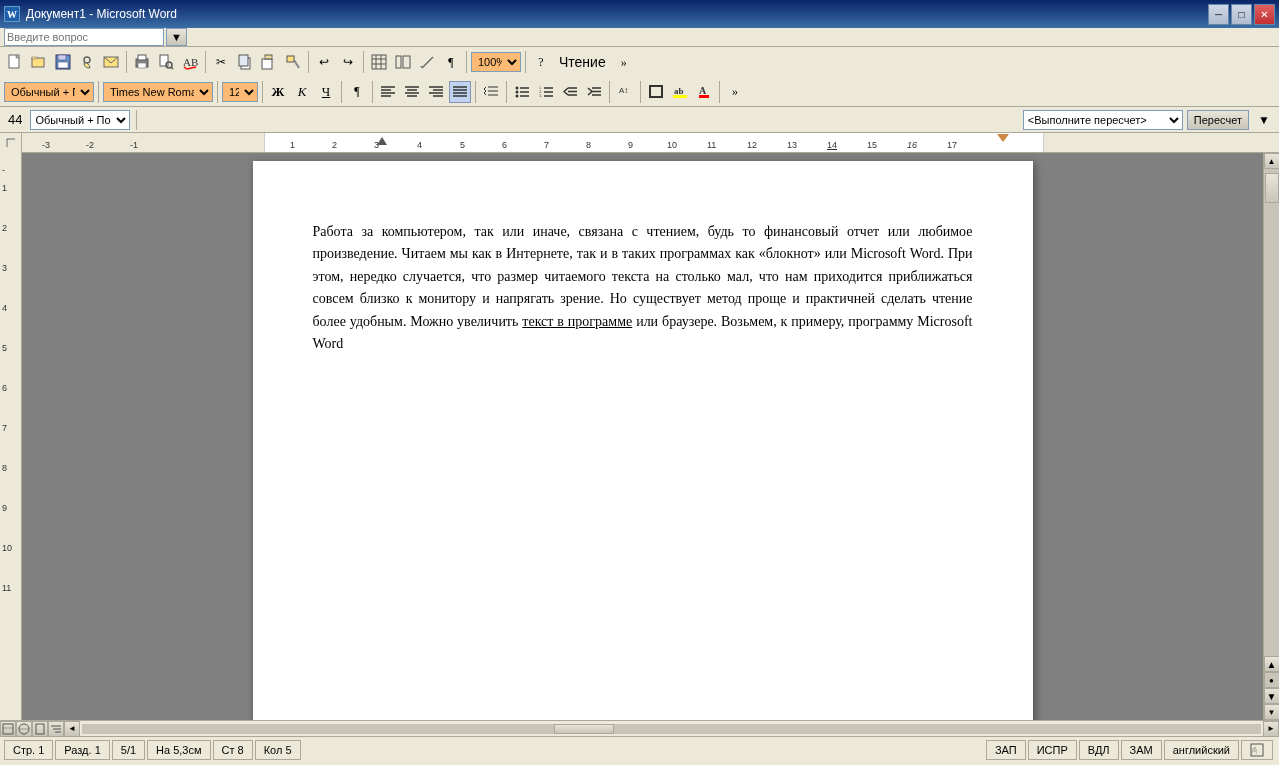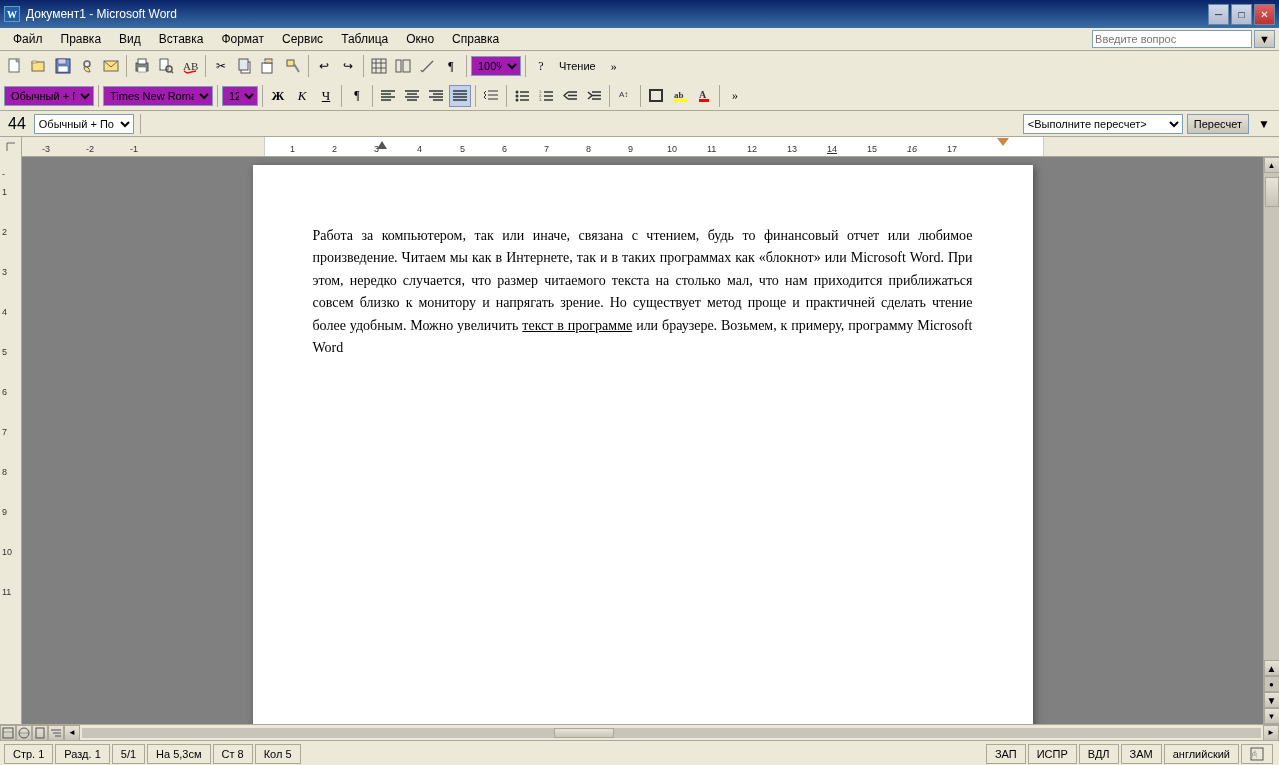--- a/index.html
+++ b/index.html
@@ -76,21 +76,21 @@
       background: transparent;
       border: 1px solid transparent;
       cursor: pointer;
       display: flex; align-items: center; justify-content: center;
       font-size: 12px;
     }
     .tb-select {
       height: 20px;
       font-family: 'Tahoma', sans-serif;
       font-size: 11px;
-      background: #a21caf;
+      background: #fdba74;
       border: 1px solid #7f9db9;
       padding: 0 2px;
     }
     .style-select { width: 90px; }
     .font-select { width: 110px; }
     .size-select { width: 36px; }
 
     
     .fmt-toolbar {
       display: flex;
@@ -315,31 +315,20 @@
     <span class="title-text">Документ1 - Microsoft Word</span>
   </div>
   <div class="title-bar-controls">
     <div class="title-btn">─</div>
     <div class="title-btn">□</div>
     <div class="title-btn close">✕</div>
   </div>
 </div>
 
 <div style="display:flex; align-items:center; background:#ece9d8; border-bottom:1px solid #aca899;">
-  <div class="menu-bar" style="flex:1; border-bottom:none;">
-    <div class="menu-item">Файл</div>
-    <div class="menu-item">Правка</div>
-    <div class="menu-item">Вид</div>
-    <div class="menu-item">Вставка</div>
-    <div class="menu-item">Формат</div>
-    <div class="menu-item">Сервис</div>
-    <div class="menu-item">Таблица</div>
-    <div class="menu-item">Окно</div>
-    <div class="menu-item">Справка</div>
-  </div>
   <div style="display:flex; align-items:flex-start; padding:0 4px; gap:2px;">
     <input type="text" class="search-input" placeholder="Введите вопрос" style="">
     <button class="search-btn">▼</button>
   </div>
 </div>
 
 <div class="toolbar-row">
 
   <div class="tb-btn" title="New">
     <svg width="16" height="16" viewBox="0 0 16 16">
@@ -440,21 +429,21 @@
         <polygon points="1,12 3,14 3,12" fill="#666"></polygon>
       </svg>
   </div>
   <div class="tb-btn">¶</div>
   <div class="tb-sep"></div>
   <select class="tb-select" style="width:50px;">
     <option>100%</option>
   </select>
   <div class="tb-sep"></div>
   <div class="tb-btn">?</div>
-  <div class="tb-btn" style="width:auto; padding:0 4px; font-size:11px; font-family:Tahoma,sans-serif;">Чтение</div>
+  <div class="tb-btn" style="width:auto; padding:0 4px; font-size:14px; font-family:Tahoma,sans-serif;">Чтение</div>
   <div class="tb-btn">»</div>
 </div>
 
 <div class="fmt-toolbar">
   <select class="tb-select style-select">
     <option>Обычный + По с</option>
   </select>
   <div class="tb-sep"></div>
   <select class="tb-select font-select">
     <option>Times New Roman</option>
@@ -577,21 +566,21 @@
     <svg width="14" height="13" viewBox="0 0 14 13">
         <text x="2" y="9" font-size="10" font-weight="bold" fill="#333">A</text>
         <rect x="2" y="10" width="10" height="3" fill="#ff0000"></rect>
       </svg>
   </div>
   <div class="tb-sep"></div>
   <div class="tb-btn">»</div>
 </div>
 
 <div class="formula-bar">
-  <span style="font-size:16px; padding:0 4px;">44</span>
+  <span style="font-size:13px; padding:0 4px;">44</span>
   <select class="formula-dropdown">
     <option>Обычный + По с</option>
   </select>
   <div class="formula-sep"></div>
   <div style="flex:1;"></div>
   <select class="formula-recalc-select">
     <option>&lt;Выполните пересчет&gt;</option>
   </select>
   <button class="recalc-btn">Пересчет</button>
   <div class="tb-btn">▼</div>

